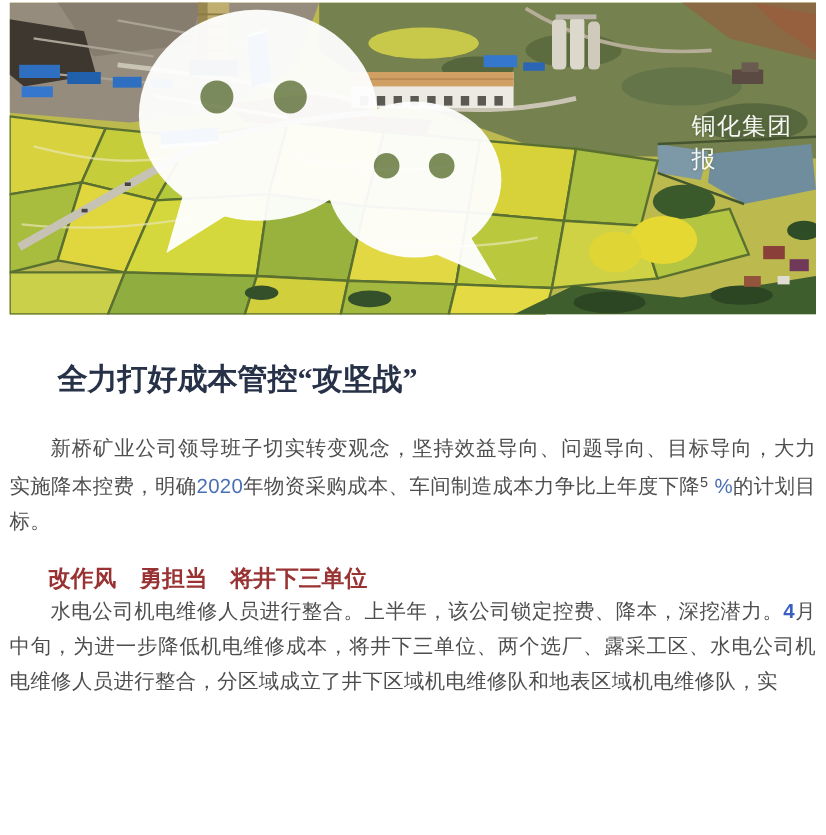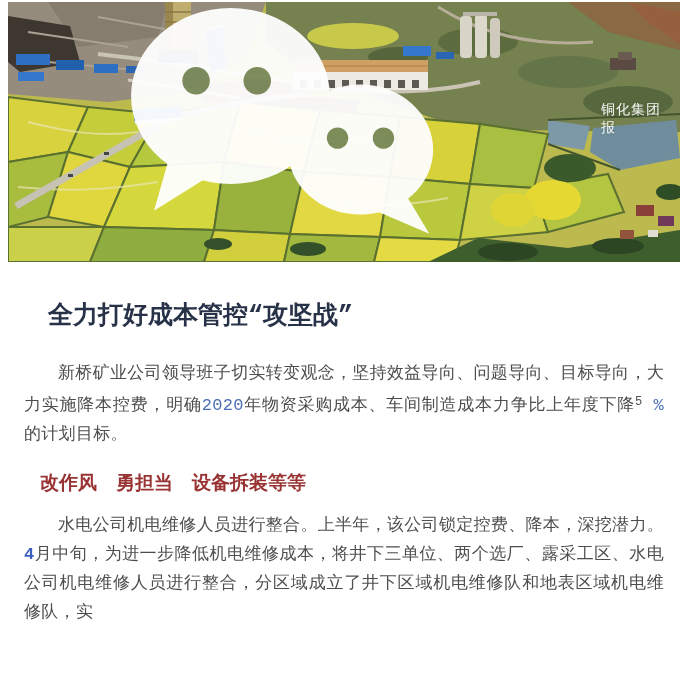--- a/index.html
+++ b/index.html
@@ -17,33 +17,33 @@
     font-family:"Liberation Sans","DejaVu Sans",sans-serif;
   }
   .page{width:688px;height:696px;padding:0 8px;overflow:hidden;background:#fff;}
   .hero{margin:2px 0 0;position:relative;width:672px;height:260px;}
   .hero svg{display:block;width:672px;height:260px;}
   .watermark{
     position:absolute;right:10px;bottom:13px;
     display:flex;align-items:center;gap:8px;opacity:.95;
   }
   .watermark .wm-label{
-    color:var(--watermark-text);font-size:14px;letter-spacing:1px;
+    color:var(--watermark-text);font-size:20px;letter-spacing:1px;
     text-shadow:0 0 3px rgba(60,80,40,.35);
   }
   h1.title{
-    font-family:Liberation Mono, monospace;
+    font-family:Liberation Serif, serif;
     font-size:25px;line-height:30px;font-weight:bold;
     color:var(--title-text);
     margin:40px 0 0 40px;
   }
   .para{
-    margin:16px;color:var(--body-text);
+    margin:0;color:var(--body-text);
     font-size:17px;line-height:29px;letter-spacing:.3px;
-    text-indent:2em;text-align:justify;font-family:Liberation Mono, monospace;
+    text-indent:2em;text-align:justify;
   }
   .para.first{margin-top:27px;}
   .para.second{margin-top:38px;}
   h2.section{
     font-size:19px;line-height:24px;font-weight:bold;
     color:var(--section-heading-text);
     margin:22px 0 0 32px;
   }
   .run-num{color:var(--number-accent);}
   .run-numb{color:var(--number-accent-bold);font-weight:bold;}
@@ -191,18 +191,18 @@
         <circle cx="34" cy="19.5" r="1.4" fill="#7a8a5c"></circle>
       </svg>
       <span class="wm-label">铜化集团报</span>
     </div>
   </figure>
 
   <h1 class="title">全力打好成本管控“攻坚战”</h1>
 
   <p class="para first"><span>新桥矿业公司领导班子切实转变观念，坚持效益导向、问题导向、目标导向，大力实施降本控费，明确</span><span class="run-num">2020</span><span>年物资采购成本、车间制造成本力争比上年度下降</span><span class="run-sup">5</span><span class="run-num"> %</span><span>的计划目标。</span></p>
 
-  <h2 class="section">改作风　勇担当　设备拆装等等</h2>
+  <h2 class="section">改作风　勇担当　将井下三单位</h2>
 
 
   <p class="para"><span>水电公司机电维修人员进行整合。上半年，该公司锁定控费、降本，深挖潜力。</span><span class="run-numb">4</span><span>月中旬，为进一步降低机电维修成本，将井下三单位、两个选厂、露采工区、水电公司机电维修人员进行整合，分区域成立了井下区域机电维修队和地表区域机电维修队，实</span></p>
 
 </div>
 
 </body></html>

